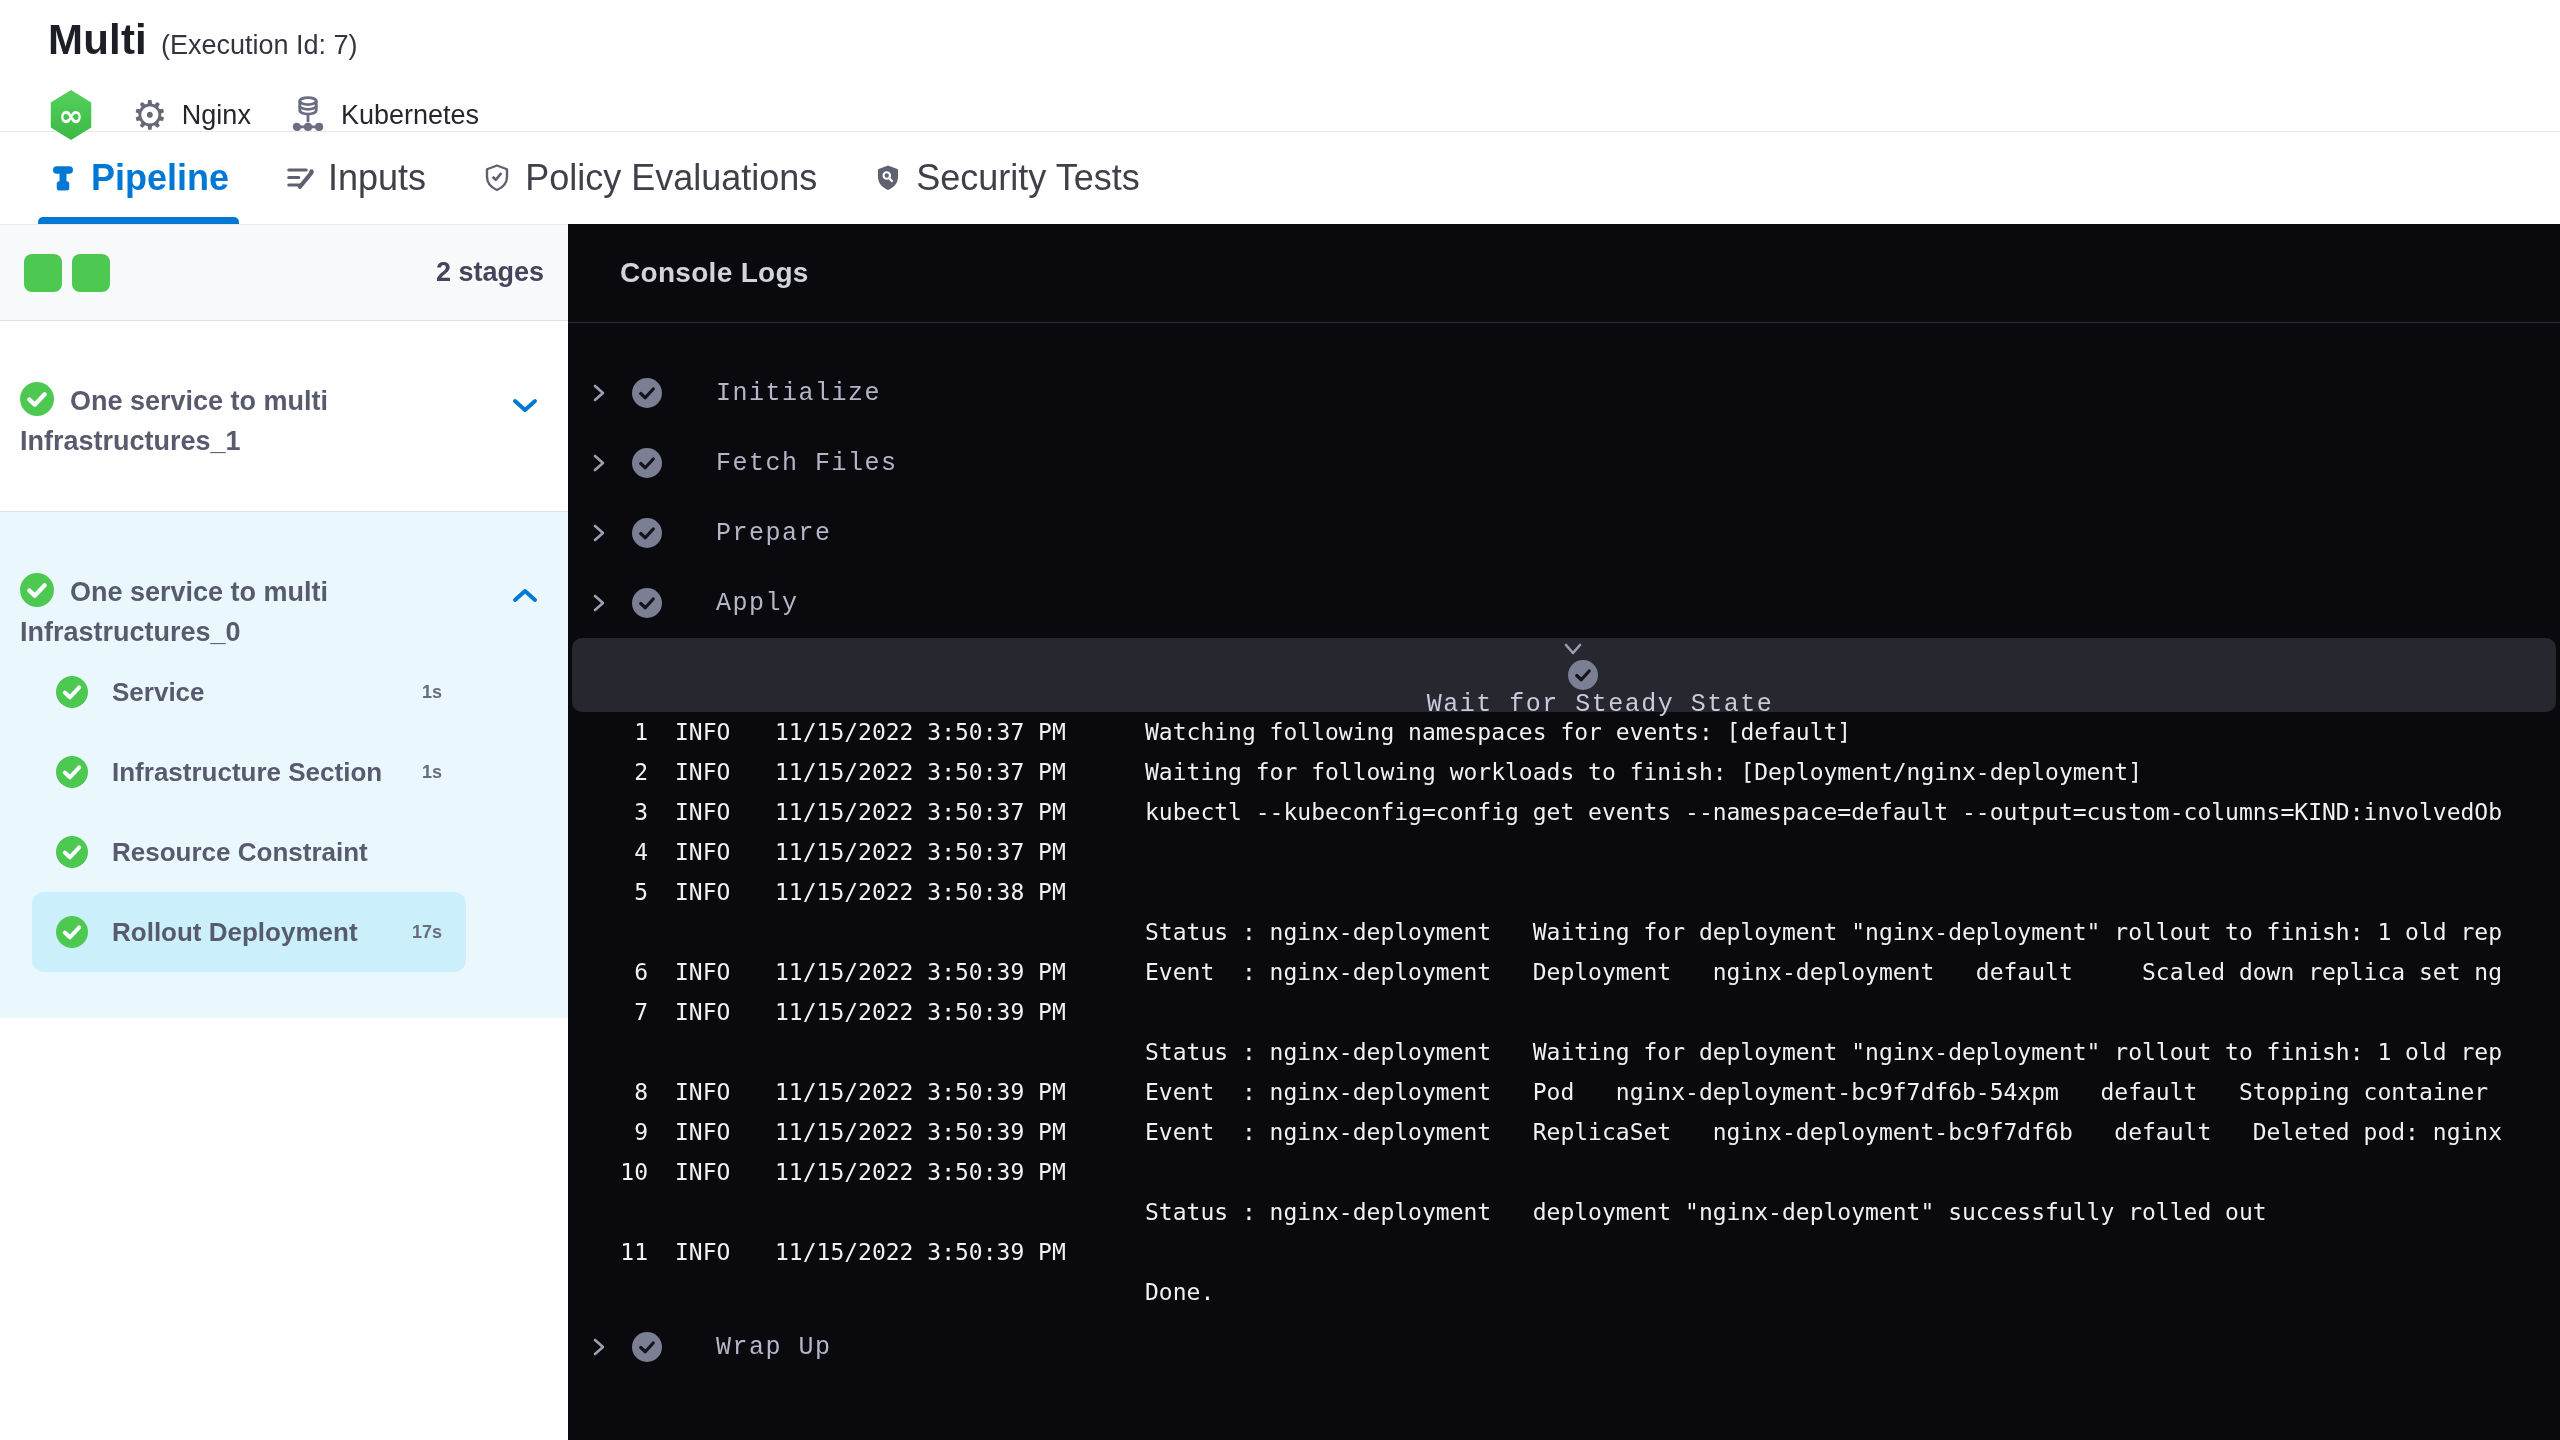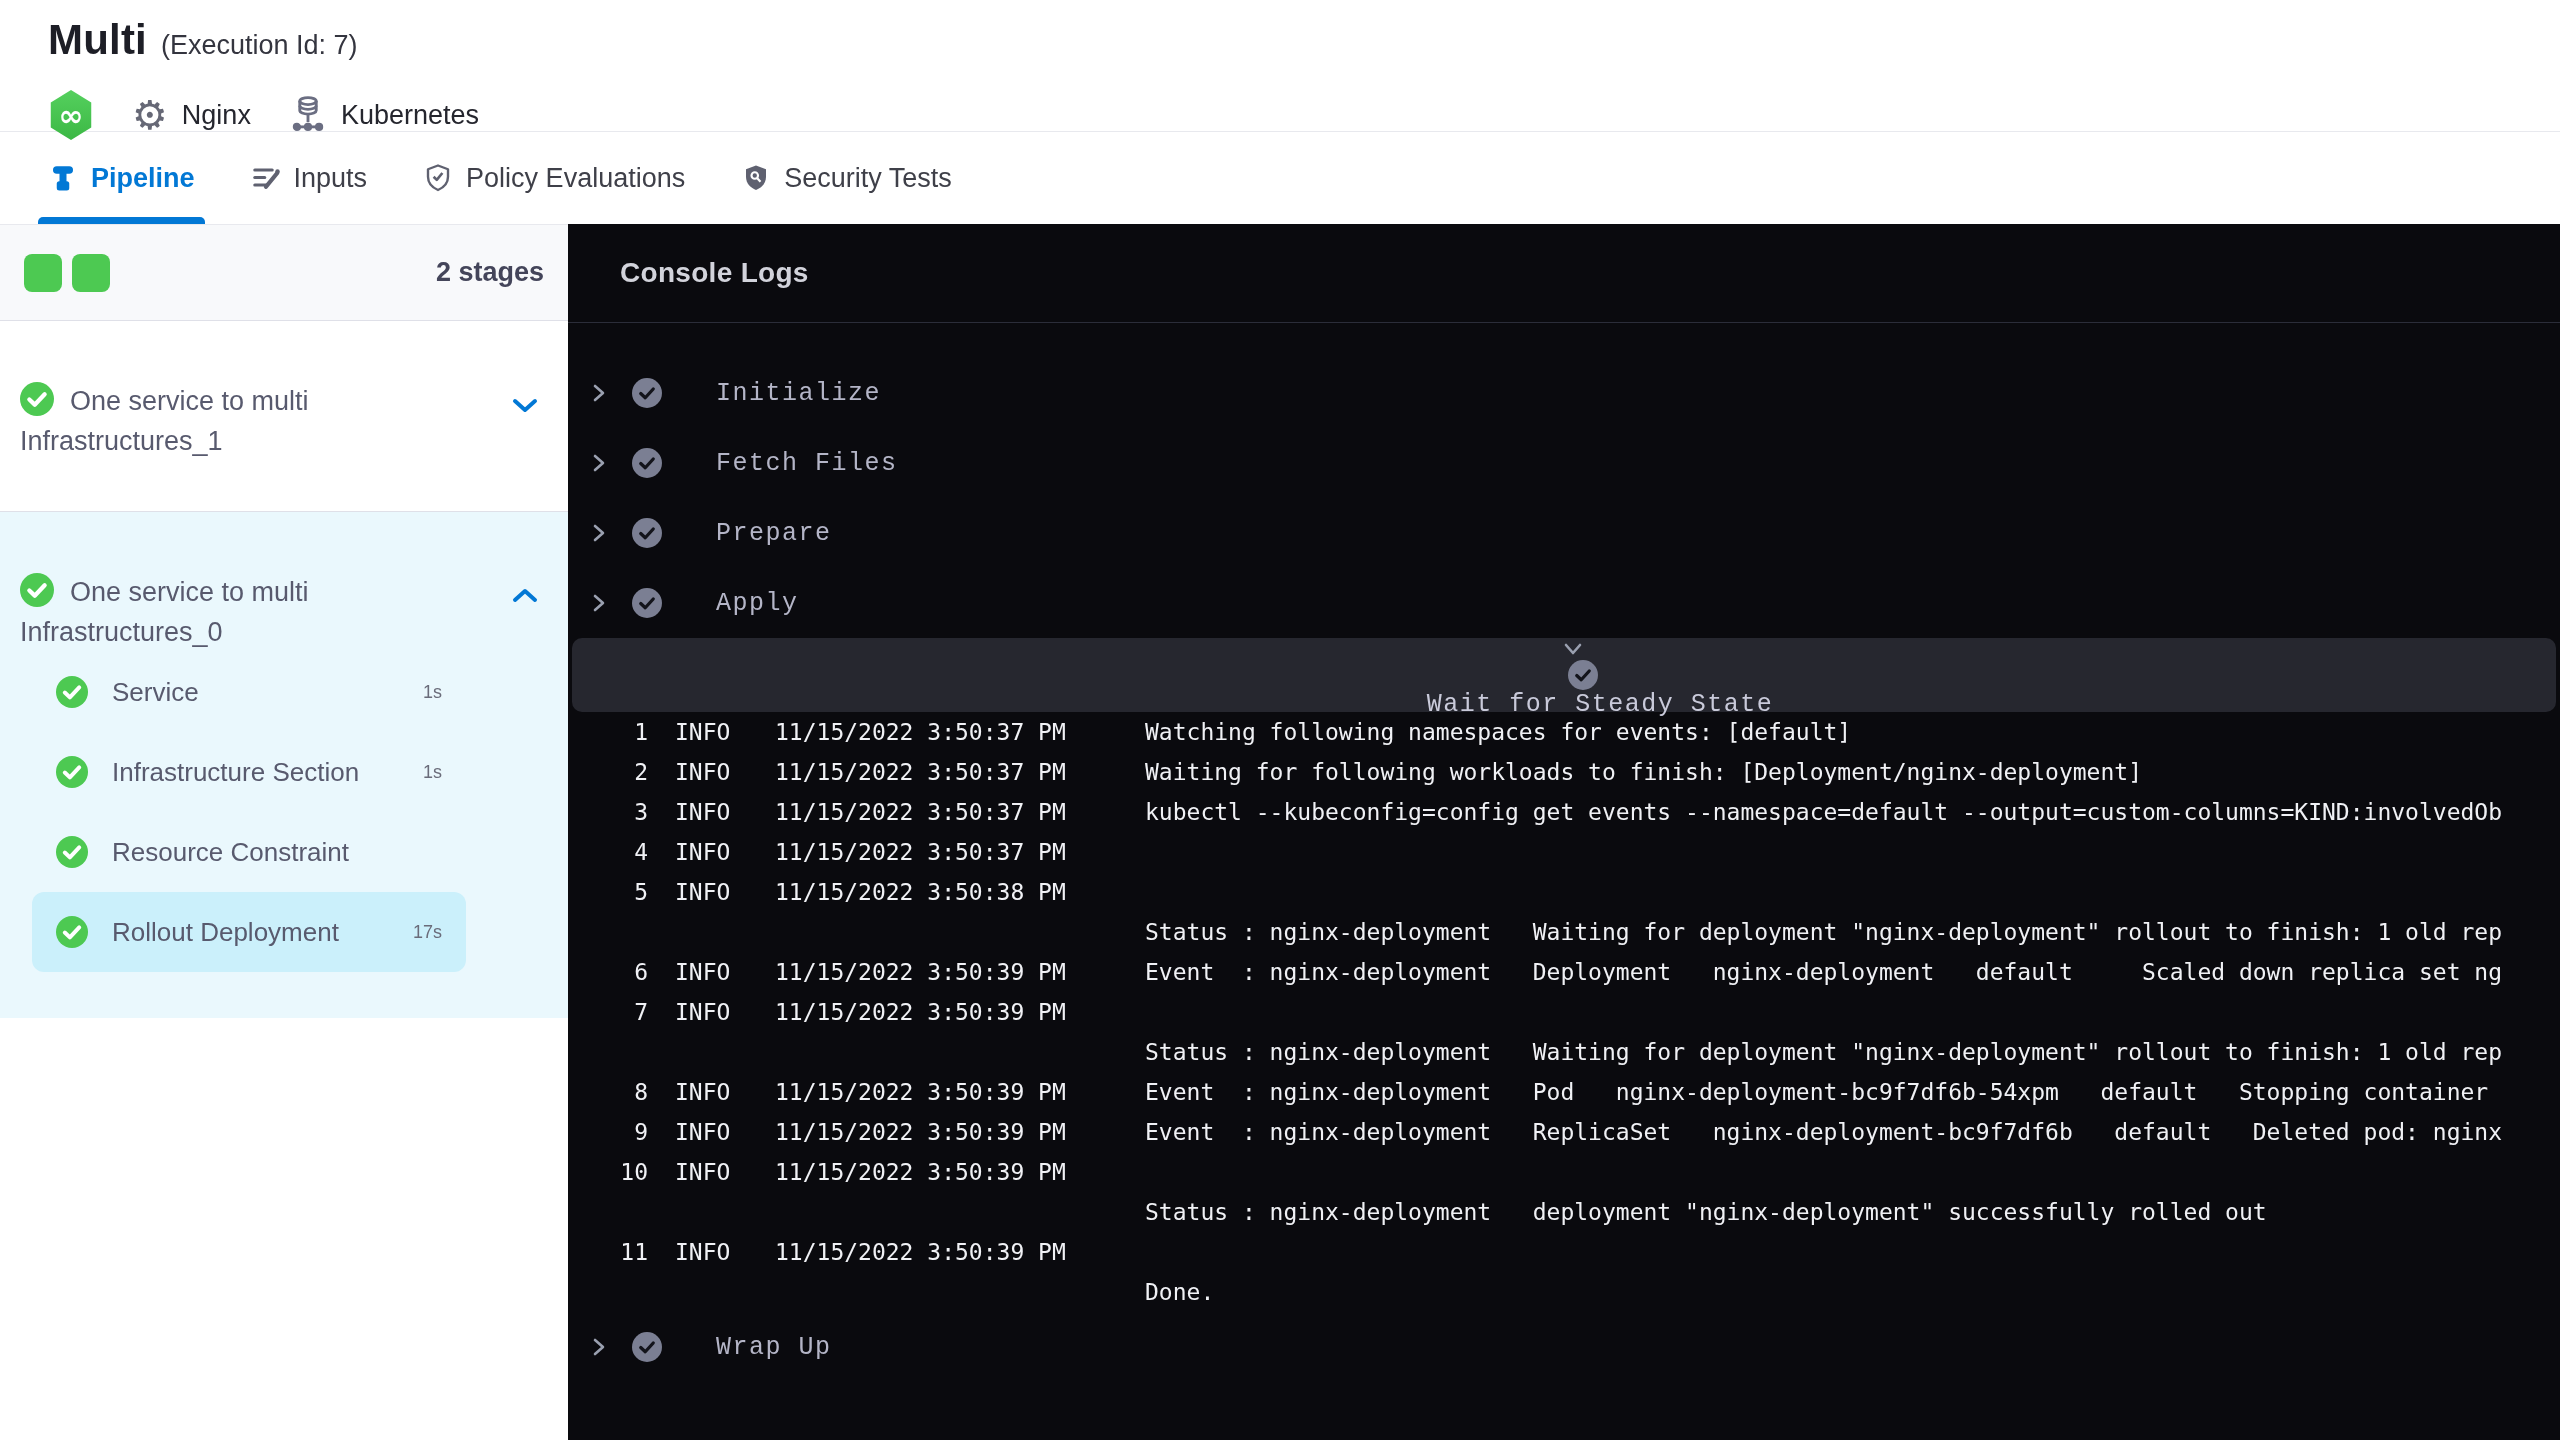--- a/index.html
+++ b/index.html
@@ -19,34 +19,34 @@
     font-family:"DejaVu Sans", sans-serif; }
   .svc-chip { display:flex; align-items:center; margin-left:38px; }
   .svc-chip .glyph { display:flex; align-items:center; justify-content:center; }
   .gear-glyph { font-size:40px; color:#666876; line-height:1; font-family:"DejaVu Sans", sans-serif; }
   .svc-label { font-size:27px; color:#25262e; margin-left:14px; }
 
   
   .tabbar { height:92px; display:flex; align-items:stretch; padding-left:38px; background:#fff; }
   .tab { position:relative; display:flex; align-items:center; padding:0 10px; margin-right:36px; cursor:pointer; }
   .tab .tab-icon { display:flex; align-items:center; }
-  .tab .tab-label { font-size:27px; color:#3f4049; margin-left:13px; font-weight:500; }
+  .tab .tab-label { font-size:36px; color:#3f4049; margin-left:13px; font-weight:500; }
   .tab.active .tab-label { color:#0278d5; font-weight:700; }
   .tab-underline { position:absolute; left:0; right:0; bottom:0; height:7px; background:#0278d5; border-radius:5px 5px 0 0; }
 
   
   .content { flex:1; display:flex; min-height:0; }
 
   
   .sidebar { width:568px; background:#fff; display:flex; flex-direction:column; }
   .stage-summary { height:97px; background:#f8f9fb; border-top:1px solid #e8e9ee; border-bottom:1px solid #dfe0e8;
     display:flex; align-items:center; padding:0 24px; }
   .sq { width:38px; height:38px; border-radius:8px; background:#4dc952; margin-right:10px; }
   .stage-count { margin-left:auto; font-size:27px; color:#44455a;font-weight:bold; }
-  .stage-card { position:relative; padding:60px 90px 50px 20px; border-bottom:1px solid #dfe0e8; cursor:pointer; }
+  .stage-card { position:relative; padding:60px 90px 50px 20px; border-bottom:1px solid #dfe0e8; cursor:pointer;font-weight:bold; }
   .stage-card .stage-name { font-size:27px; color:#585a6e; line-height:40px; }
   .stage-card .chk { display:inline-flex; vertical-align:-6px; margin-right:16px; }
   .stage-card .chev { position:absolute; right:28px; top:74px; }
   .stage-card.expanded { background:#eaf8fd; border-bottom:none; padding-bottom:0; }
   .steps { padding:0 0 46px 0; }
   .step-row { height:80px; margin:0 12px; padding:0 24px; border-radius:12px; display:flex; align-items:center; cursor:pointer; }
   .step-row.selected { background:#cbf0fb; }
   .step-row .chk { display:flex; margin-right:24px; }
   .step-label { font-size:26px; color:#585a6e; }
   .step-duration { margin-left:auto; font-size:18px; color:#6a6c7a; }

